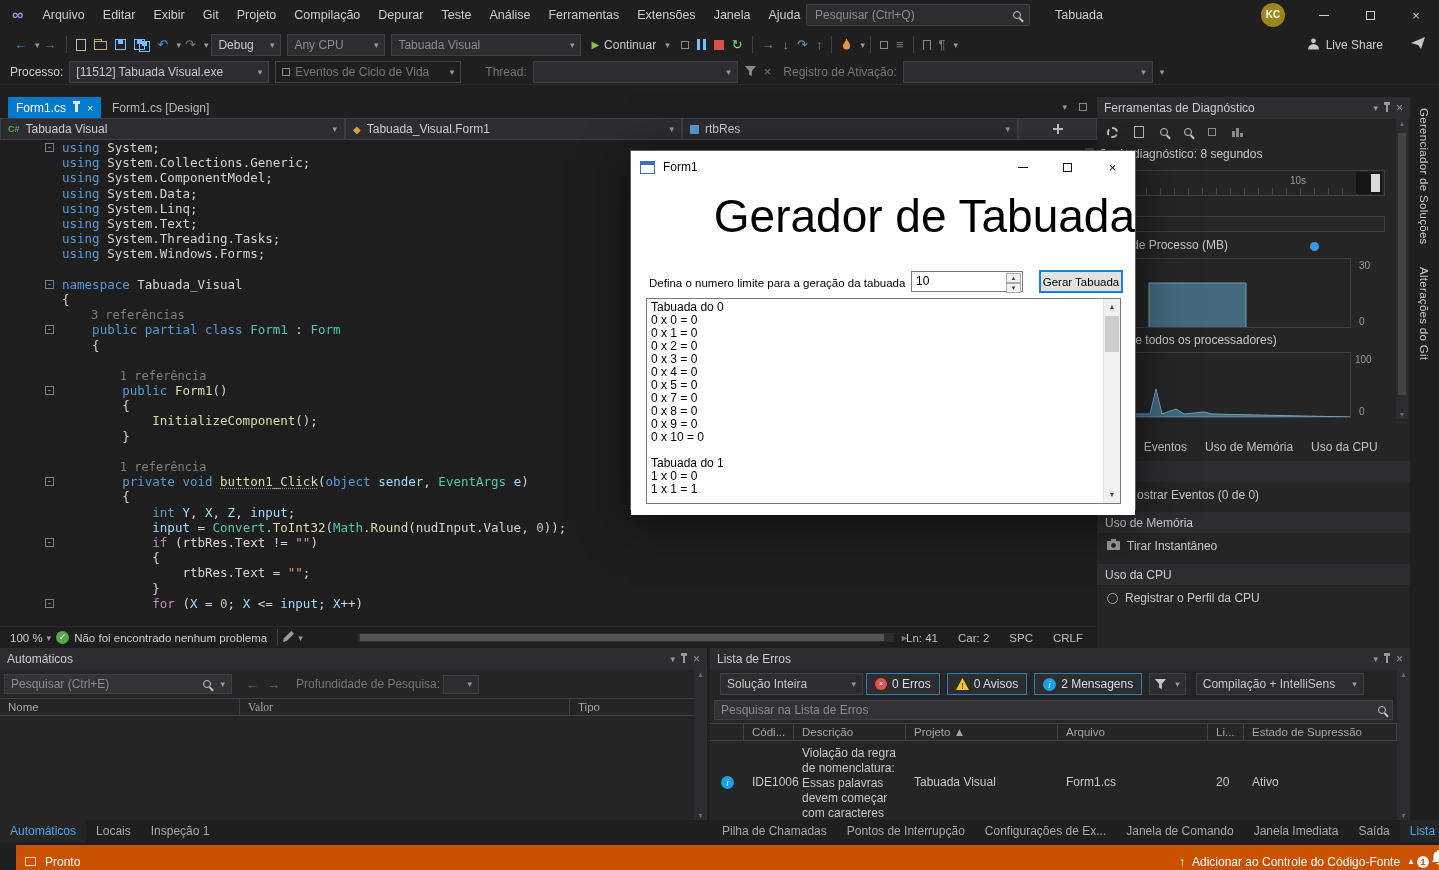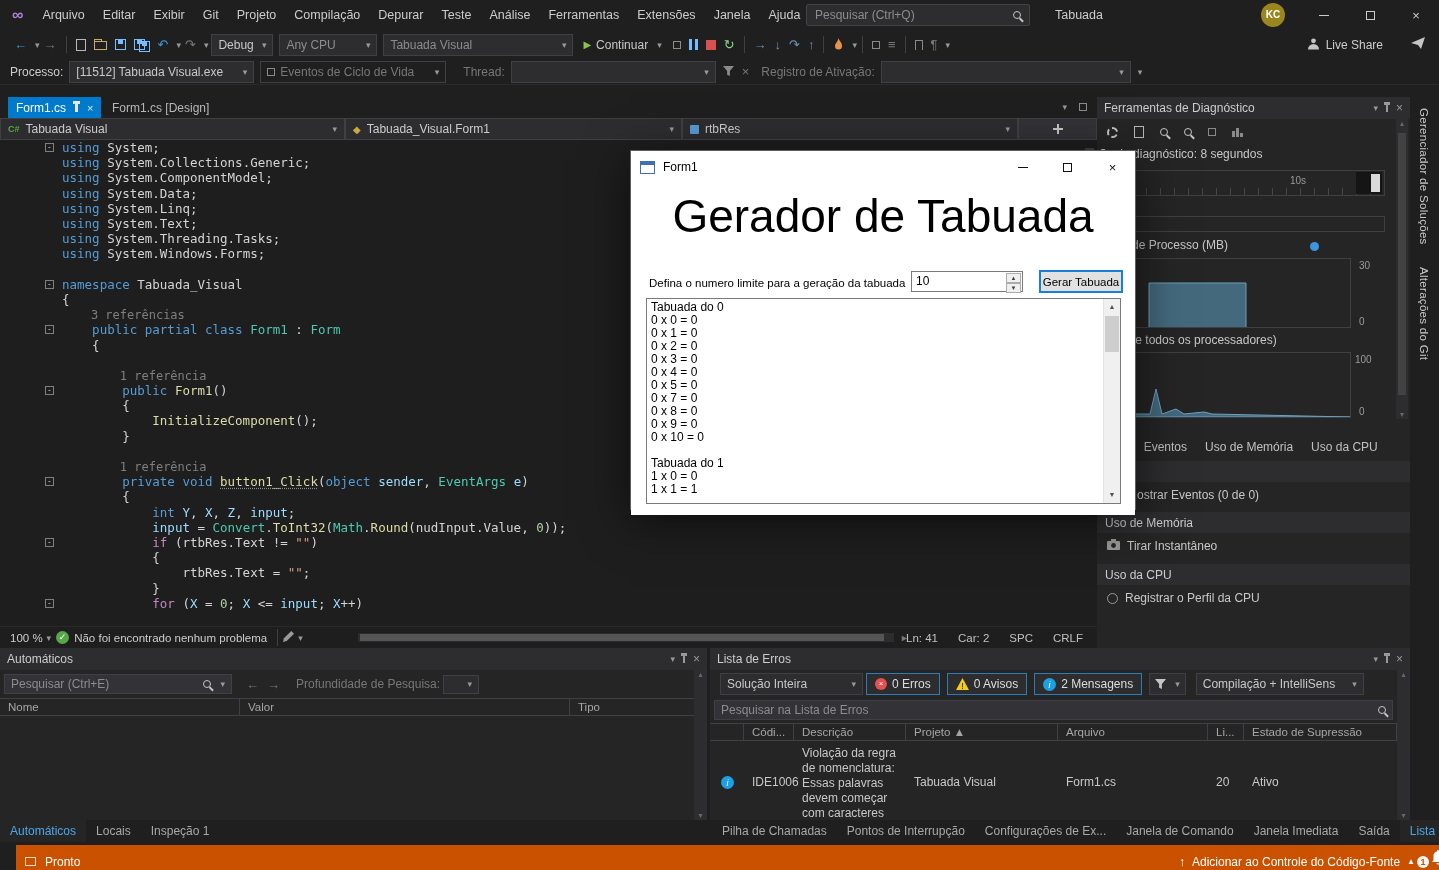--- a/index.html
+++ b/index.html
@@ -127,21 +127,21 @@
 
 .formwin{background:#fff;border:1px solid #5E5E5E;box-shadow:0 10px 45px rgba(0,0,0,.6);z-index:20;}
 .fw-title{height:32px;background:#fff;display:flex;align-items:center;position:relative;}
 .fw-icon{display:inline-block;width:15px;height:13px;margin-left:9px;background:#fff;border:1px solid #3D6FB4;box-shadow:inset 0 3px 0 #3D6FB4;}
 .fw-name{font-size:12px;color:#000;margin-left:8px;}
 .fw-btns{position:absolute;right:0;top:0;display:flex;}
 .fw-btn{width:45px;height:32px;display:flex;align-items:center;justify-content:center;color:#111;font-size:13px;}
 .gl-min2{width:10px;height:1px;background:#111;display:inline-block;}
 .gl-max2{width:9px;height:9px;border:1px solid #111;display:inline-block;}
 .fw-body{position:relative;height:326px;background:#fff;color:#000;}
-.fw-heading{font-size:46px;color:#000;text-align:center;margin-top:6px;font-family:"Liberation Sans",sans-serif;}
+.fw-heading{font-size:46px;color:#000;text-align:right;margin-top:6px;font-family:"Liberation Sans",sans-serif;}
 .fw-prompt{position:absolute;left:18px;top:88px;font-size:11.5px;color:#000;}
 .fw-nud{position:absolute;left:280px;top:82px;width:112px;height:21px;border:1px solid #7A7A7A;font-size:12px;color:#000;padding:2px 18px 0 4px;background:#fff;}
 .nud-spin{position:absolute;right:1px;top:1px;width:15px;height:17px;display:flex;flex-direction:column;}
 .nud-up,.nud-dn{flex:1;background:#F0F0F0;border:1px solid #ACACAC;font-size:6px;line-height:8px;text-align:center;color:#404040;}
 .fw-button{position:absolute;left:408px;top:81px;width:84px;height:23px;background:#E1E1E1;border:2px solid #1A80D6;font-size:11.5px;color:#000;font-family:"Liberation Sans",sans-serif;}
 .fw-output{position:absolute;left:15px;top:109px;width:475px;height:206px;border:1px solid #7A7A7A;background:#fff;overflow:hidden;}
 .fw-out-lines{position:absolute;left:0;top:0;right:17px;bottom:0;padding:2px 0 0 4px;overflow:hidden;}
 .outln{font-size:12px;line-height:13px;color:#000;white-space:pre;font-family:"Liberation Sans",sans-serif;}
 .fw-scroll{position:absolute;right:0;top:0;bottom:0;width:17px;background:#F0F0F0;border-left:1px solid #E3E3E3;}
 .fs-up,.fs-dn{position:absolute;left:0;width:16px;height:16px;font-size:7px;line-height:16px;text-align:center;color:#505050;}
@@ -202,21 +202,21 @@
         <span class="i-save"></span>
       </span>
     <span class="tb-i">
         <span class="i-save"></span>
         <span class="i-save" style="margin-left:-6px;margin-top:3px"></span>
       </span>
     <span class="tb-i" style="color:#3A96DD">↶</span>
       <span class="caret">▾</span>
     <span class="tb-i dim2">↷</span>
       <span class="caret">▾</span>
-    <div class="dd" style="width:62px">
+    <div class="dd" style="width:70px">
         <span>Debug</span>
         <span class="caret">▾</span>
       </div>
     <div class="dd" style="width:98px">
         <span class="dim">Any CPU</span>
         <span class="caret">▾</span>
       </div>
     <div class="dd" style="width:190px">
         <span class="dim">Tabuada Visual</span>
         <span class="caret">▾</span>
@@ -266,32 +266,32 @@
           </svg></span>
       <span>Live Share</span>
       <span style="margin-left:22px"><svg width="14" height="12" viewBox="0 0 14 12">
             <path fill="#C5C5C5" d="M0 6l14-6-4 12-3-4z"></path>
           </svg></span>
     </div>
   </div>
 
   <div class="r procbar" style="left:0;top:59px;width:1439px;height:26px">
     <span>Processo:</span>
-    <div class="dd" style="width:185px;margin-left:6px">
+    <div class="dd" style="width:200px;margin-left:6px">
         <span>[11512] Tabuada Visual.exe</span>
         <span class="caret">▾</span>
       </div>
     <div class="dd" style="width:186px;background:transparent">
         <span class="dim2" style="display:flex;gap:5px;align-items:center">
           <span class="sqicon"></span>
           <span>Eventos de Ciclo de Vida</span>
         </span>
         <span class="caret">▾</span>
       </div>
-    <span class="dim2" style="margin-left:14px">Thread:</span>
+    <span class="dim2" style="margin-left:21px">Thread:</span>
     <div class="dd" style="width:205px;margin-left:6px">
         <span></span>
         <span class="caret">▾</span>
       </div>
     <span class="tb-i dim2">
         <svg width="11" height="11" viewBox="0 0 12 12">
           <path fill="#8A8A8A" d="M0 0h12L7.5 5.5V11l-3-1.5V5.5z"></path>
         </svg>
       </span>
     <span class="tb-i dim2">×</span>
@@ -513,21 +513,21 @@
       <span class="tb-i dim2" style="margin-left:10px">←</span>
       <span class="tb-i dim2">→</span>
       <span class="dim2" style="margin-left:12px">Profundidade de Pesquisa:</span>
       <div class="dd" style="width:36px;height:19px">
           <span></span>
           <span class="caret">▾</span>
         </div>
     </div>
     <div class="gridhead" id="autos-cols">
         <span class="gcol" style="width: 240px;">Nome</span>
-        <span class="gcol" style="width: 330px;">Valor</span>
+        <span class="gcol" style="width: 330px; font-family: Liberation Serif, serif;">Valor</span>
         <span class="gcol" style="flex: 1 1 0%;">Tipo</span>
       </div>
     <div style="position:absolute;left:0;top:70px;right:13px;bottom:0;background:#252526"></div>
     <div style="position:absolute;right:0;top:22px;width:13px;bottom:0;background:#2D2D30">
       <span class="sarr">▴</span>
       <span class="sarr" style="position:absolute;bottom:0;left:0;right:0">▾</span>
     </div>
   </div>
 
   <div class="r bpanel" style="left:710px;top:648px;width:700px;height:172px">

